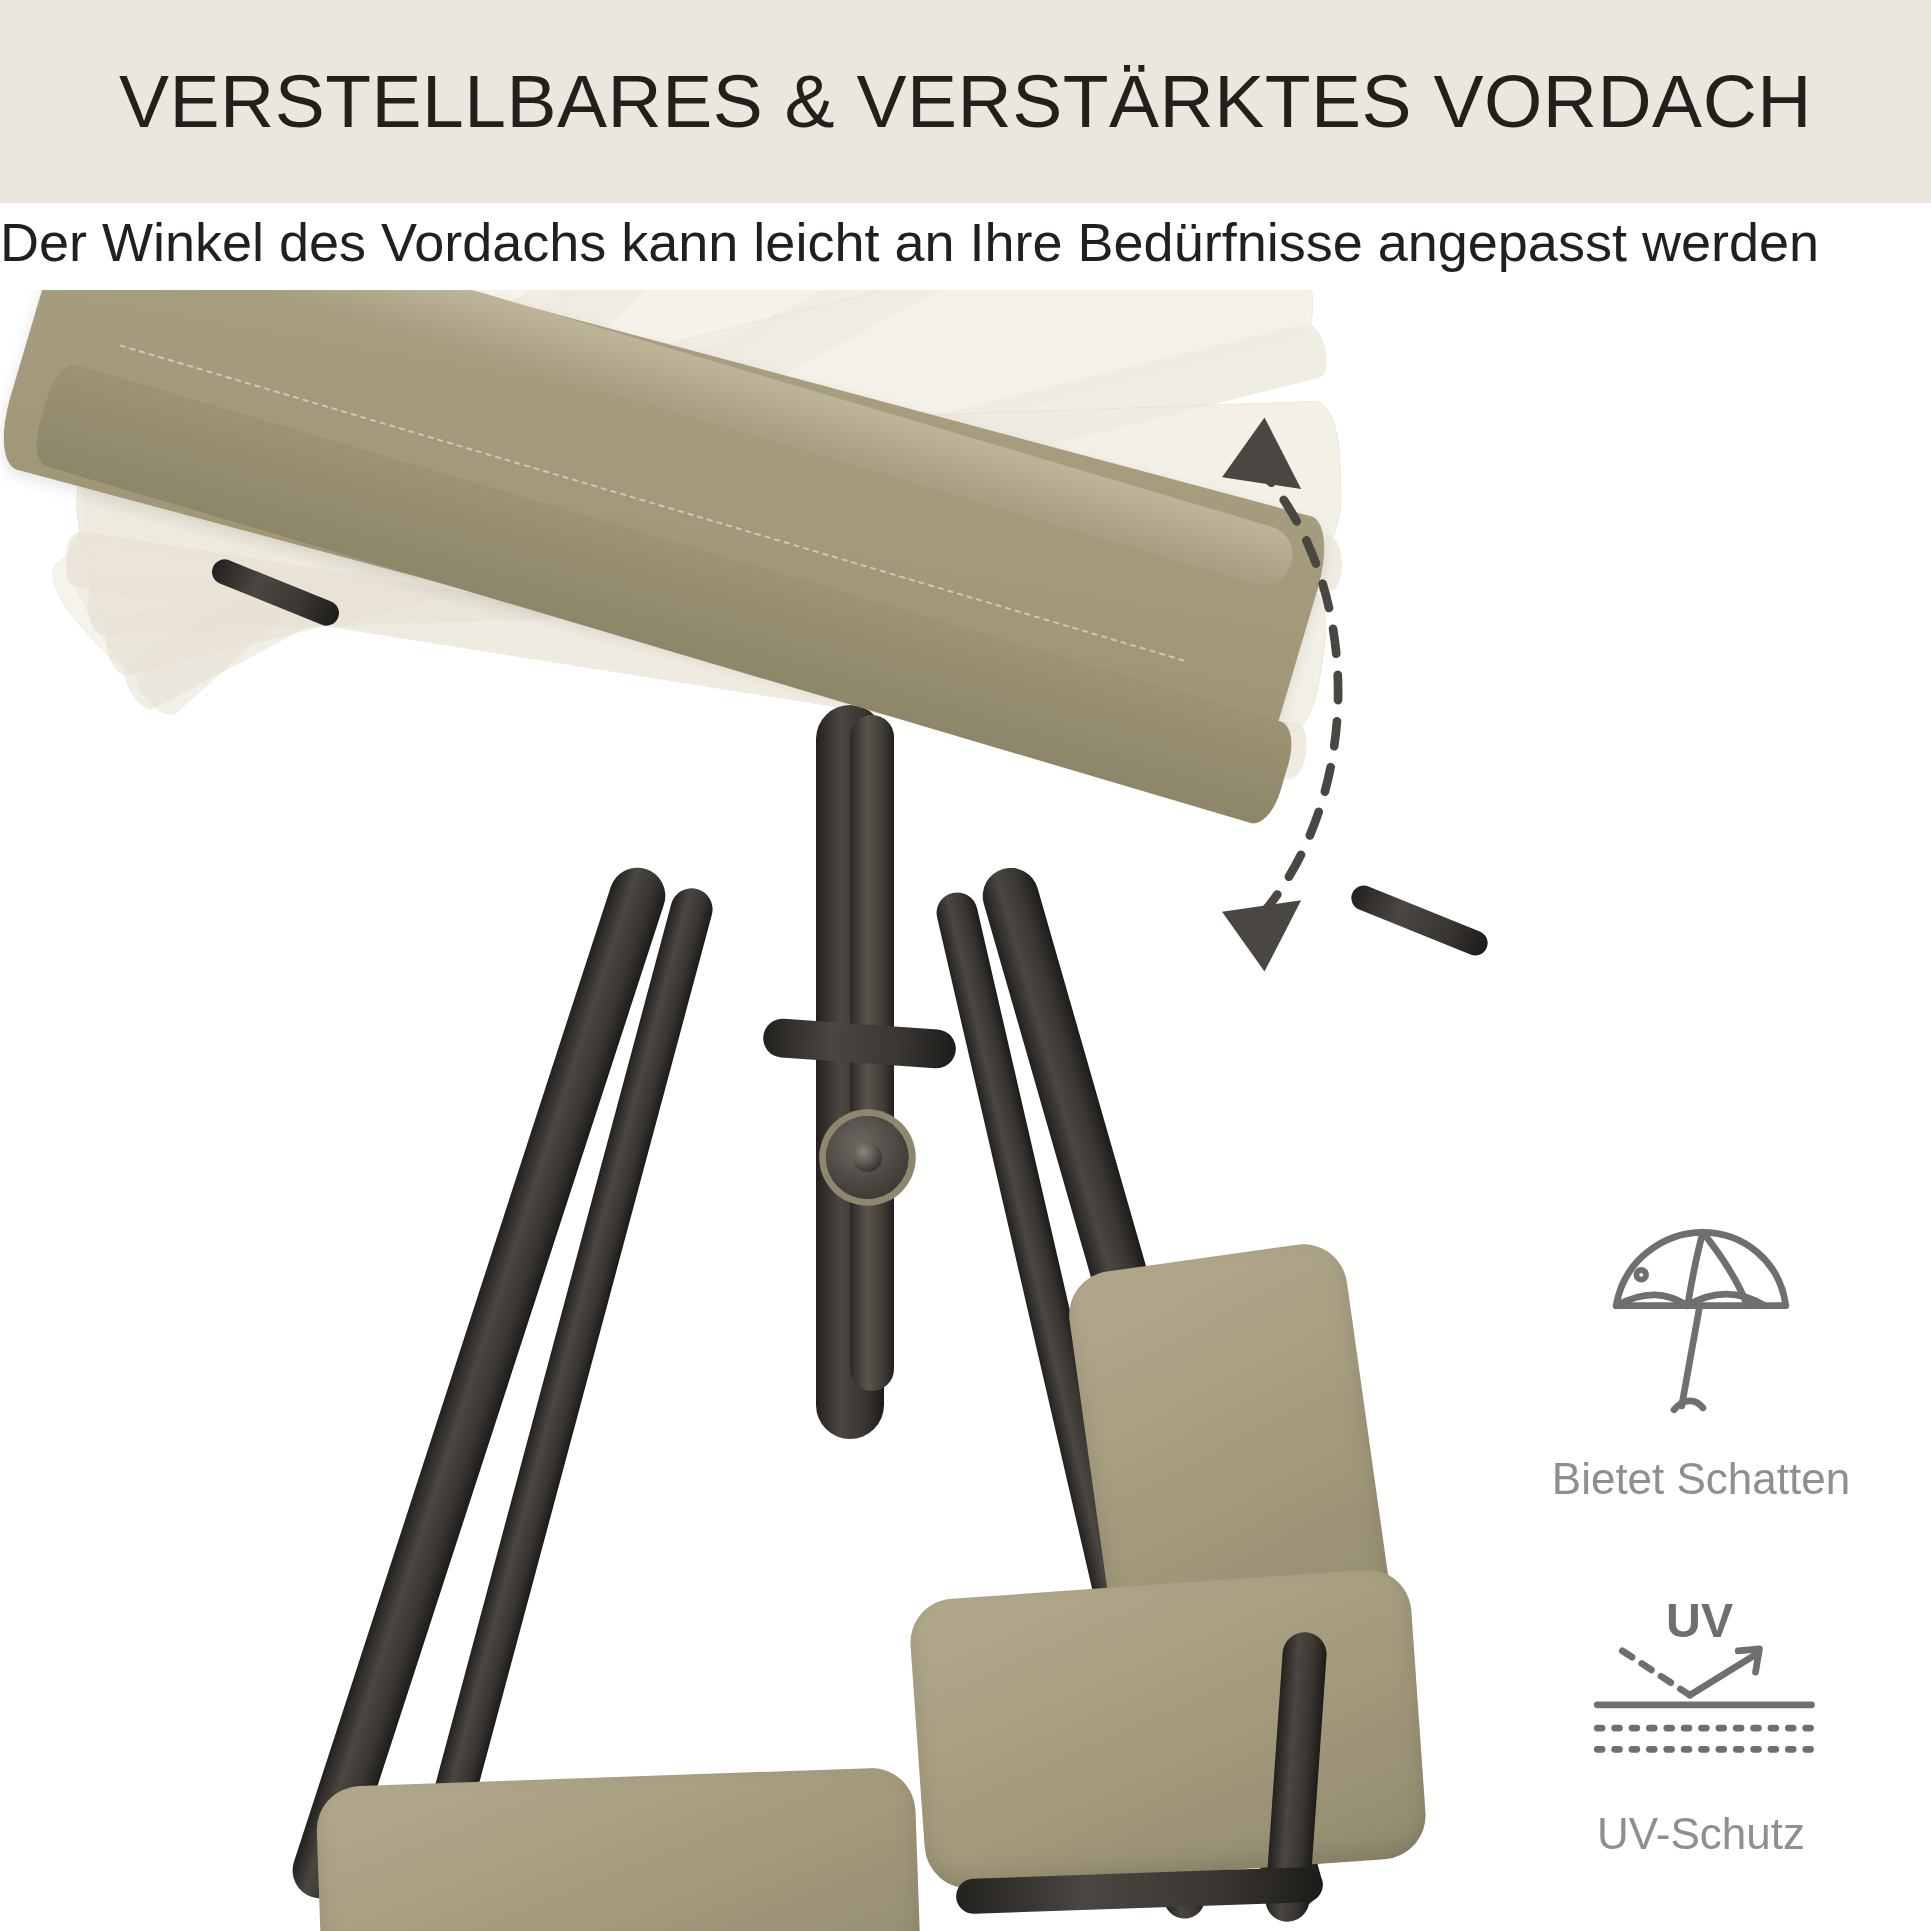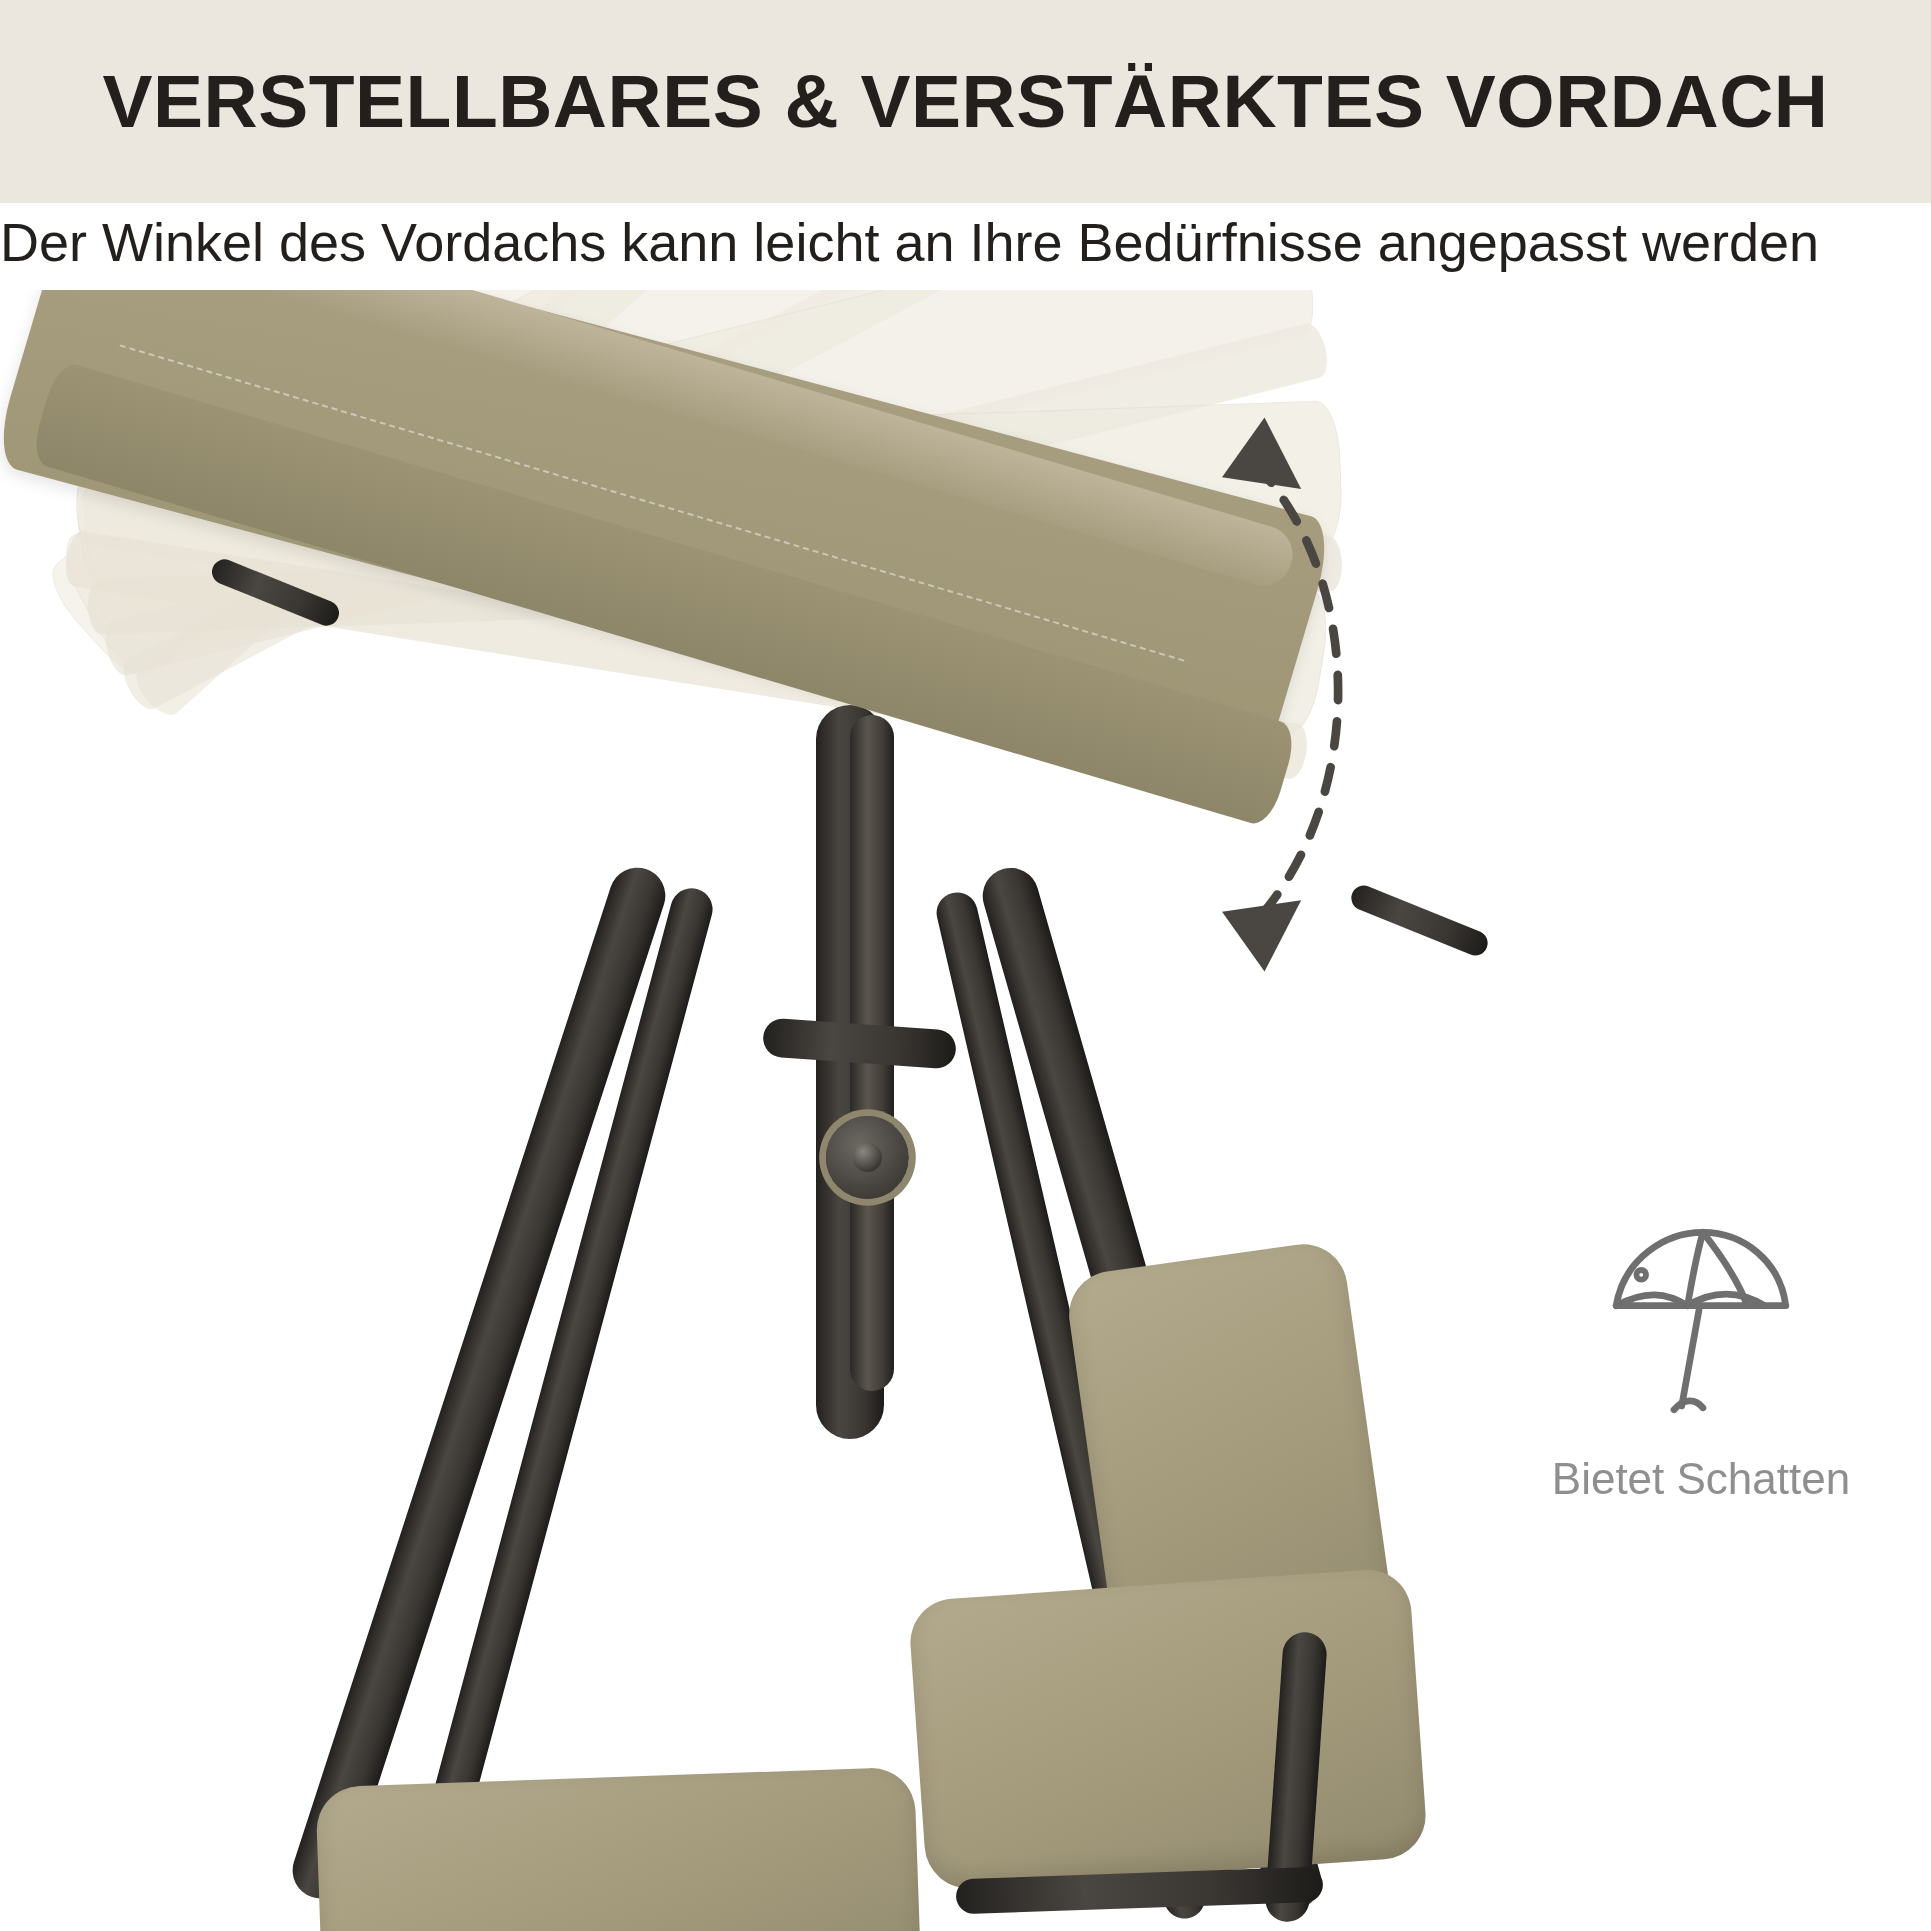--- a/index.html
+++ b/index.html
@@ -22,21 +22,21 @@
     top: 0;
     width: 1931px;
     height: 203px;
     background: #ece7de;
     display: flex;
     align-items: center;
     justify-content: center;
   }
   .header-title {
     font-size: 75px;
-    font-weight: bold;
+    font-weight: normal;
     color: #231f1c;
     letter-spacing: 0.5px;
     text-align: center;
     line-height: 1;
     white-space: nowrap;
   }
 
   .subtitle {
     position: absolute;
     left: 0;
@@ -287,16 +287,30 @@
           <path d="M112 16 C 104 44, 100 70, 96 92"></path>
           <path d="M112 16 C 134 44, 150 70, 158 92"></path>
           <path d="M108 96 L 90 196"></path>
           <path d="M82 200 C 92 188, 104 188, 112 198"></path>
           <circle cx="48" cy="60" r="5" stroke-width="6"></circle>
         </g>
       </svg>
       <div class="feature-label">Bietet Schatten</div>
     </div>
 
+    <div class="feature">
+      <svg width="251" height="193" viewBox="0 0 260 200">
+        <g fill="none" stroke="#6f6f6f" stroke-width="7" stroke-linecap="round" stroke-linejoin="round">
+          <text x="128" y="48" font-family="Liberation Sans, sans-serif" font-size="50" font-weight="bold" fill="#6f6f6f" stroke="none" text-anchor="middle">UV</text>
+          <path d="M48 62 L 118 108" stroke-dasharray="12 12"></path>
+          <path d="M118 108 L 186 66"></path>
+          <polyline points="168,62 190,60 186,84"></polyline>
+          <path d="M22 118 L 244 118"></path>
+          <path d="M22 142 L 244 142" stroke-dasharray="5 13"></path>
+          <path d="M22 164 L 244 164" stroke-dasharray="5 13"></path>
+        </g>
+      </svg>
+      <div class="feature-label">UV-Schutz</div>
+    </div>
 
   </div>
 </div>
 
 
 </body></html>

